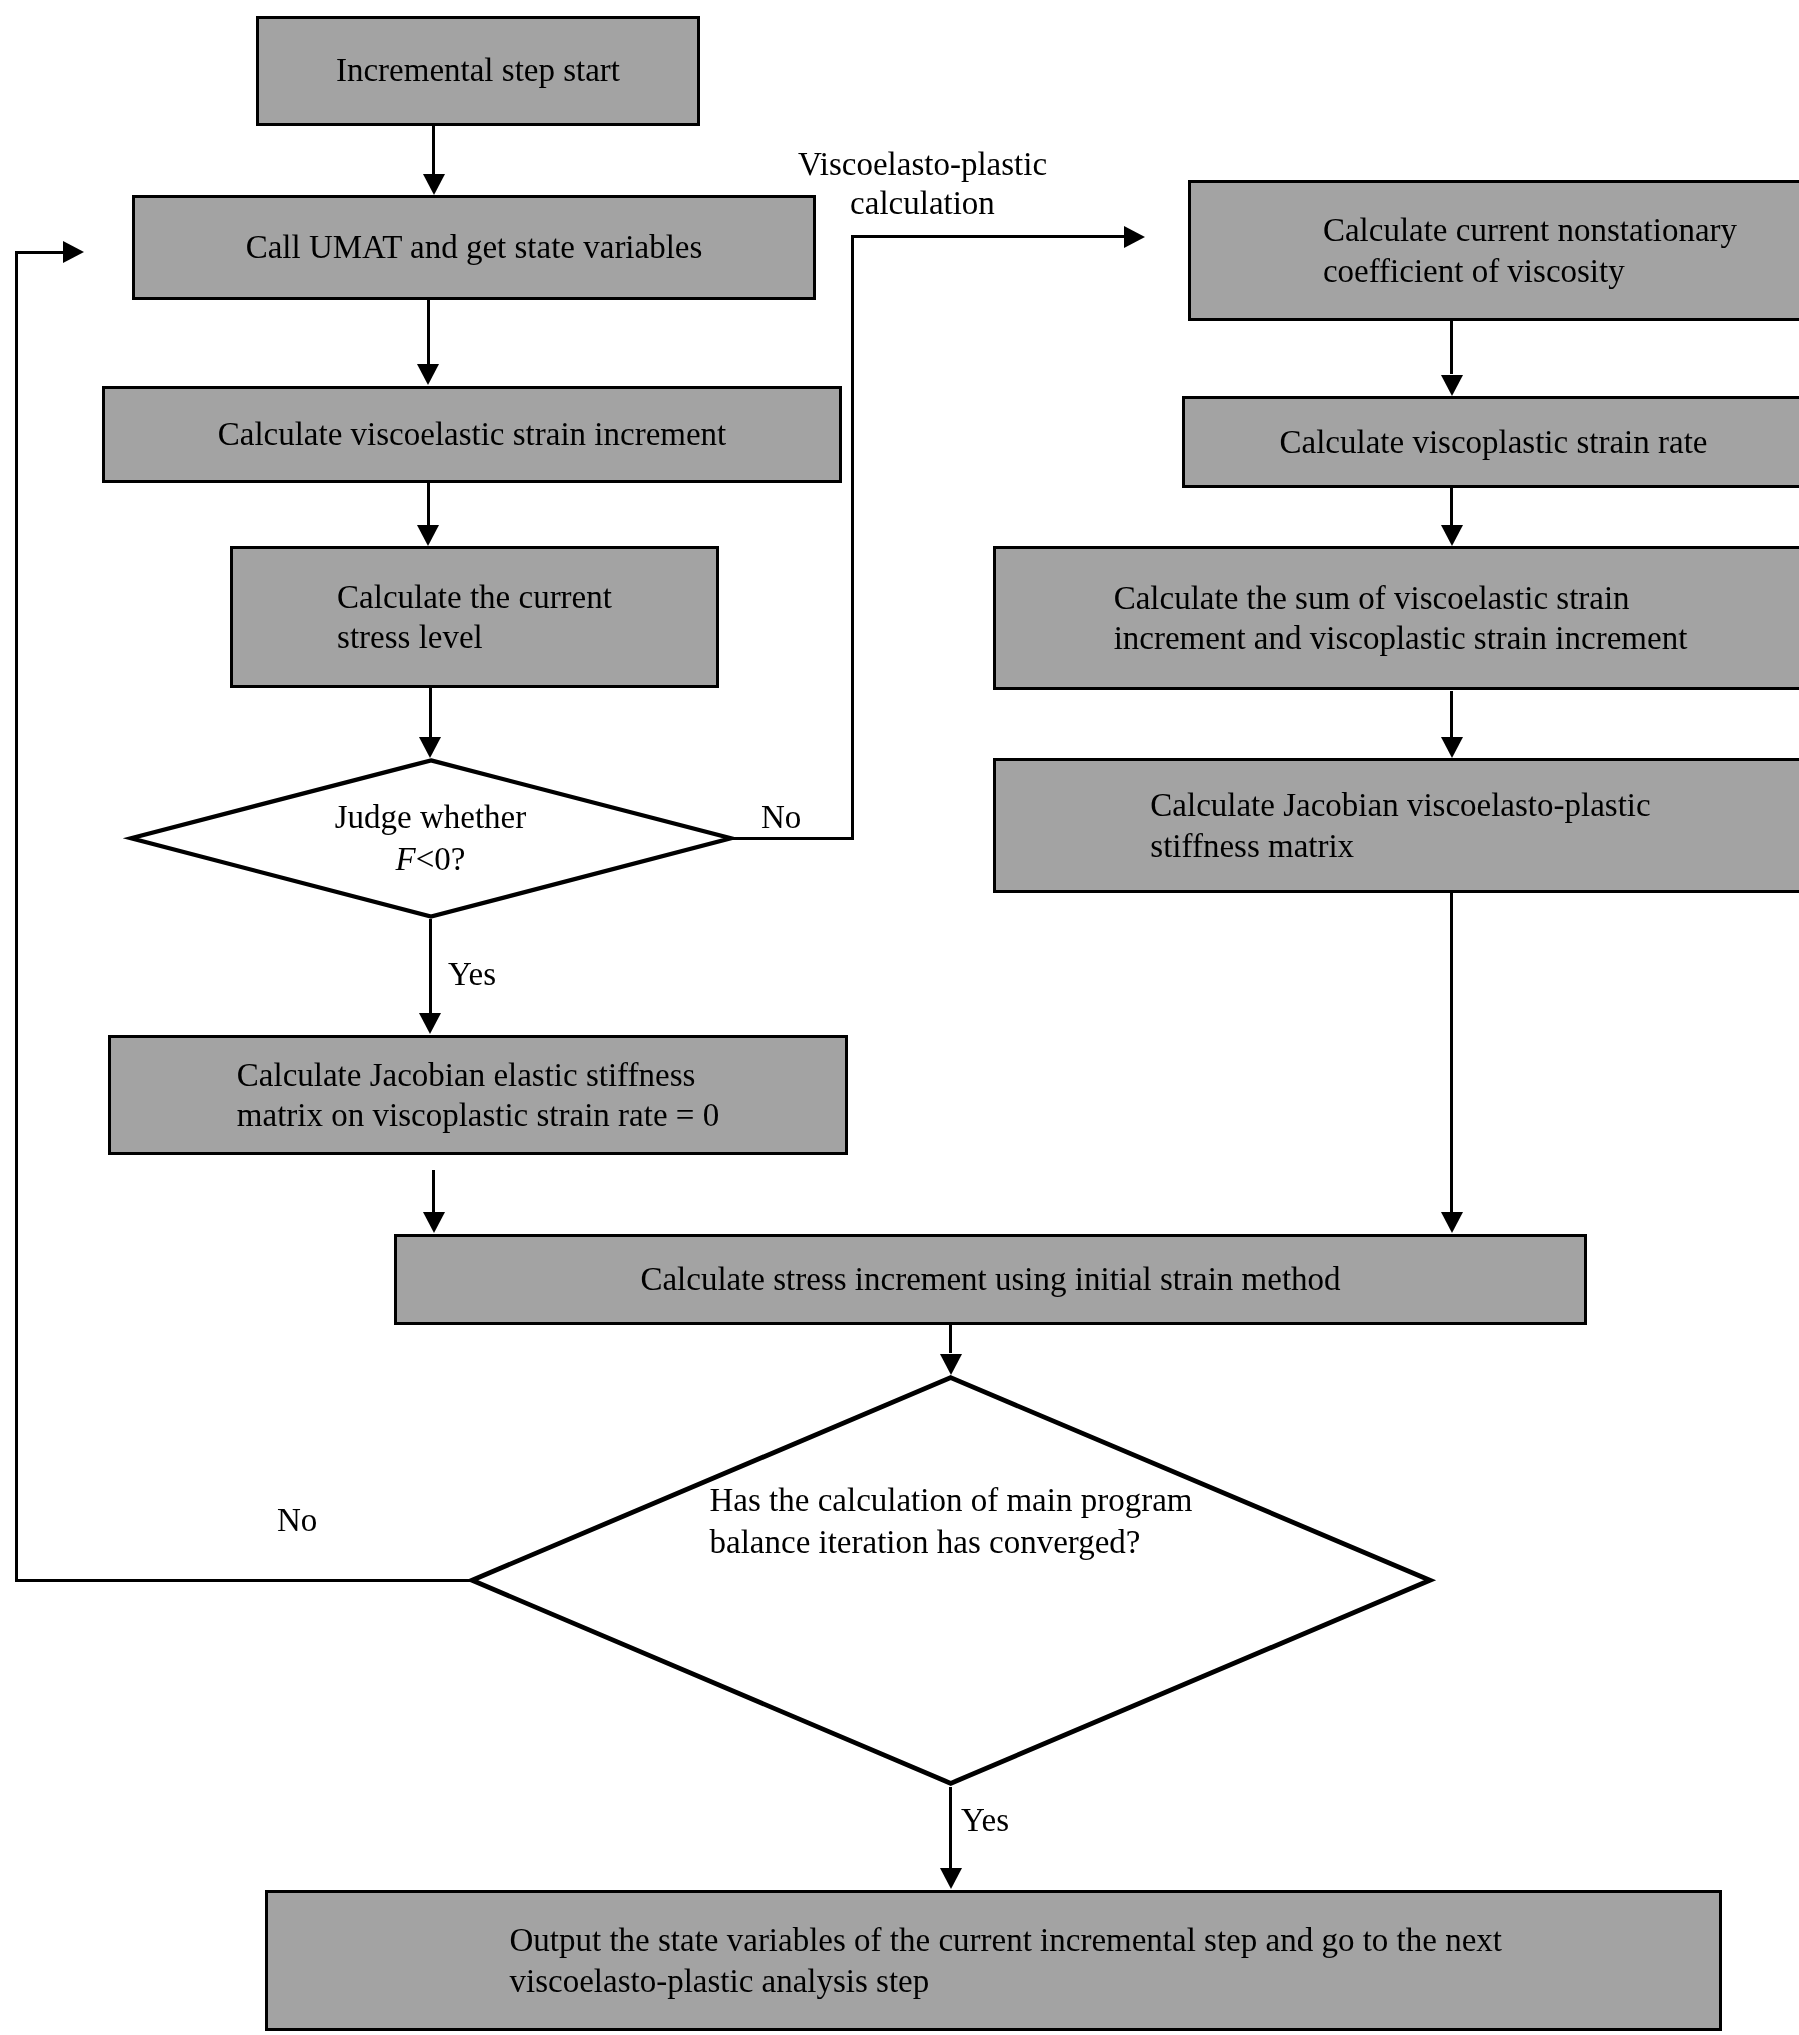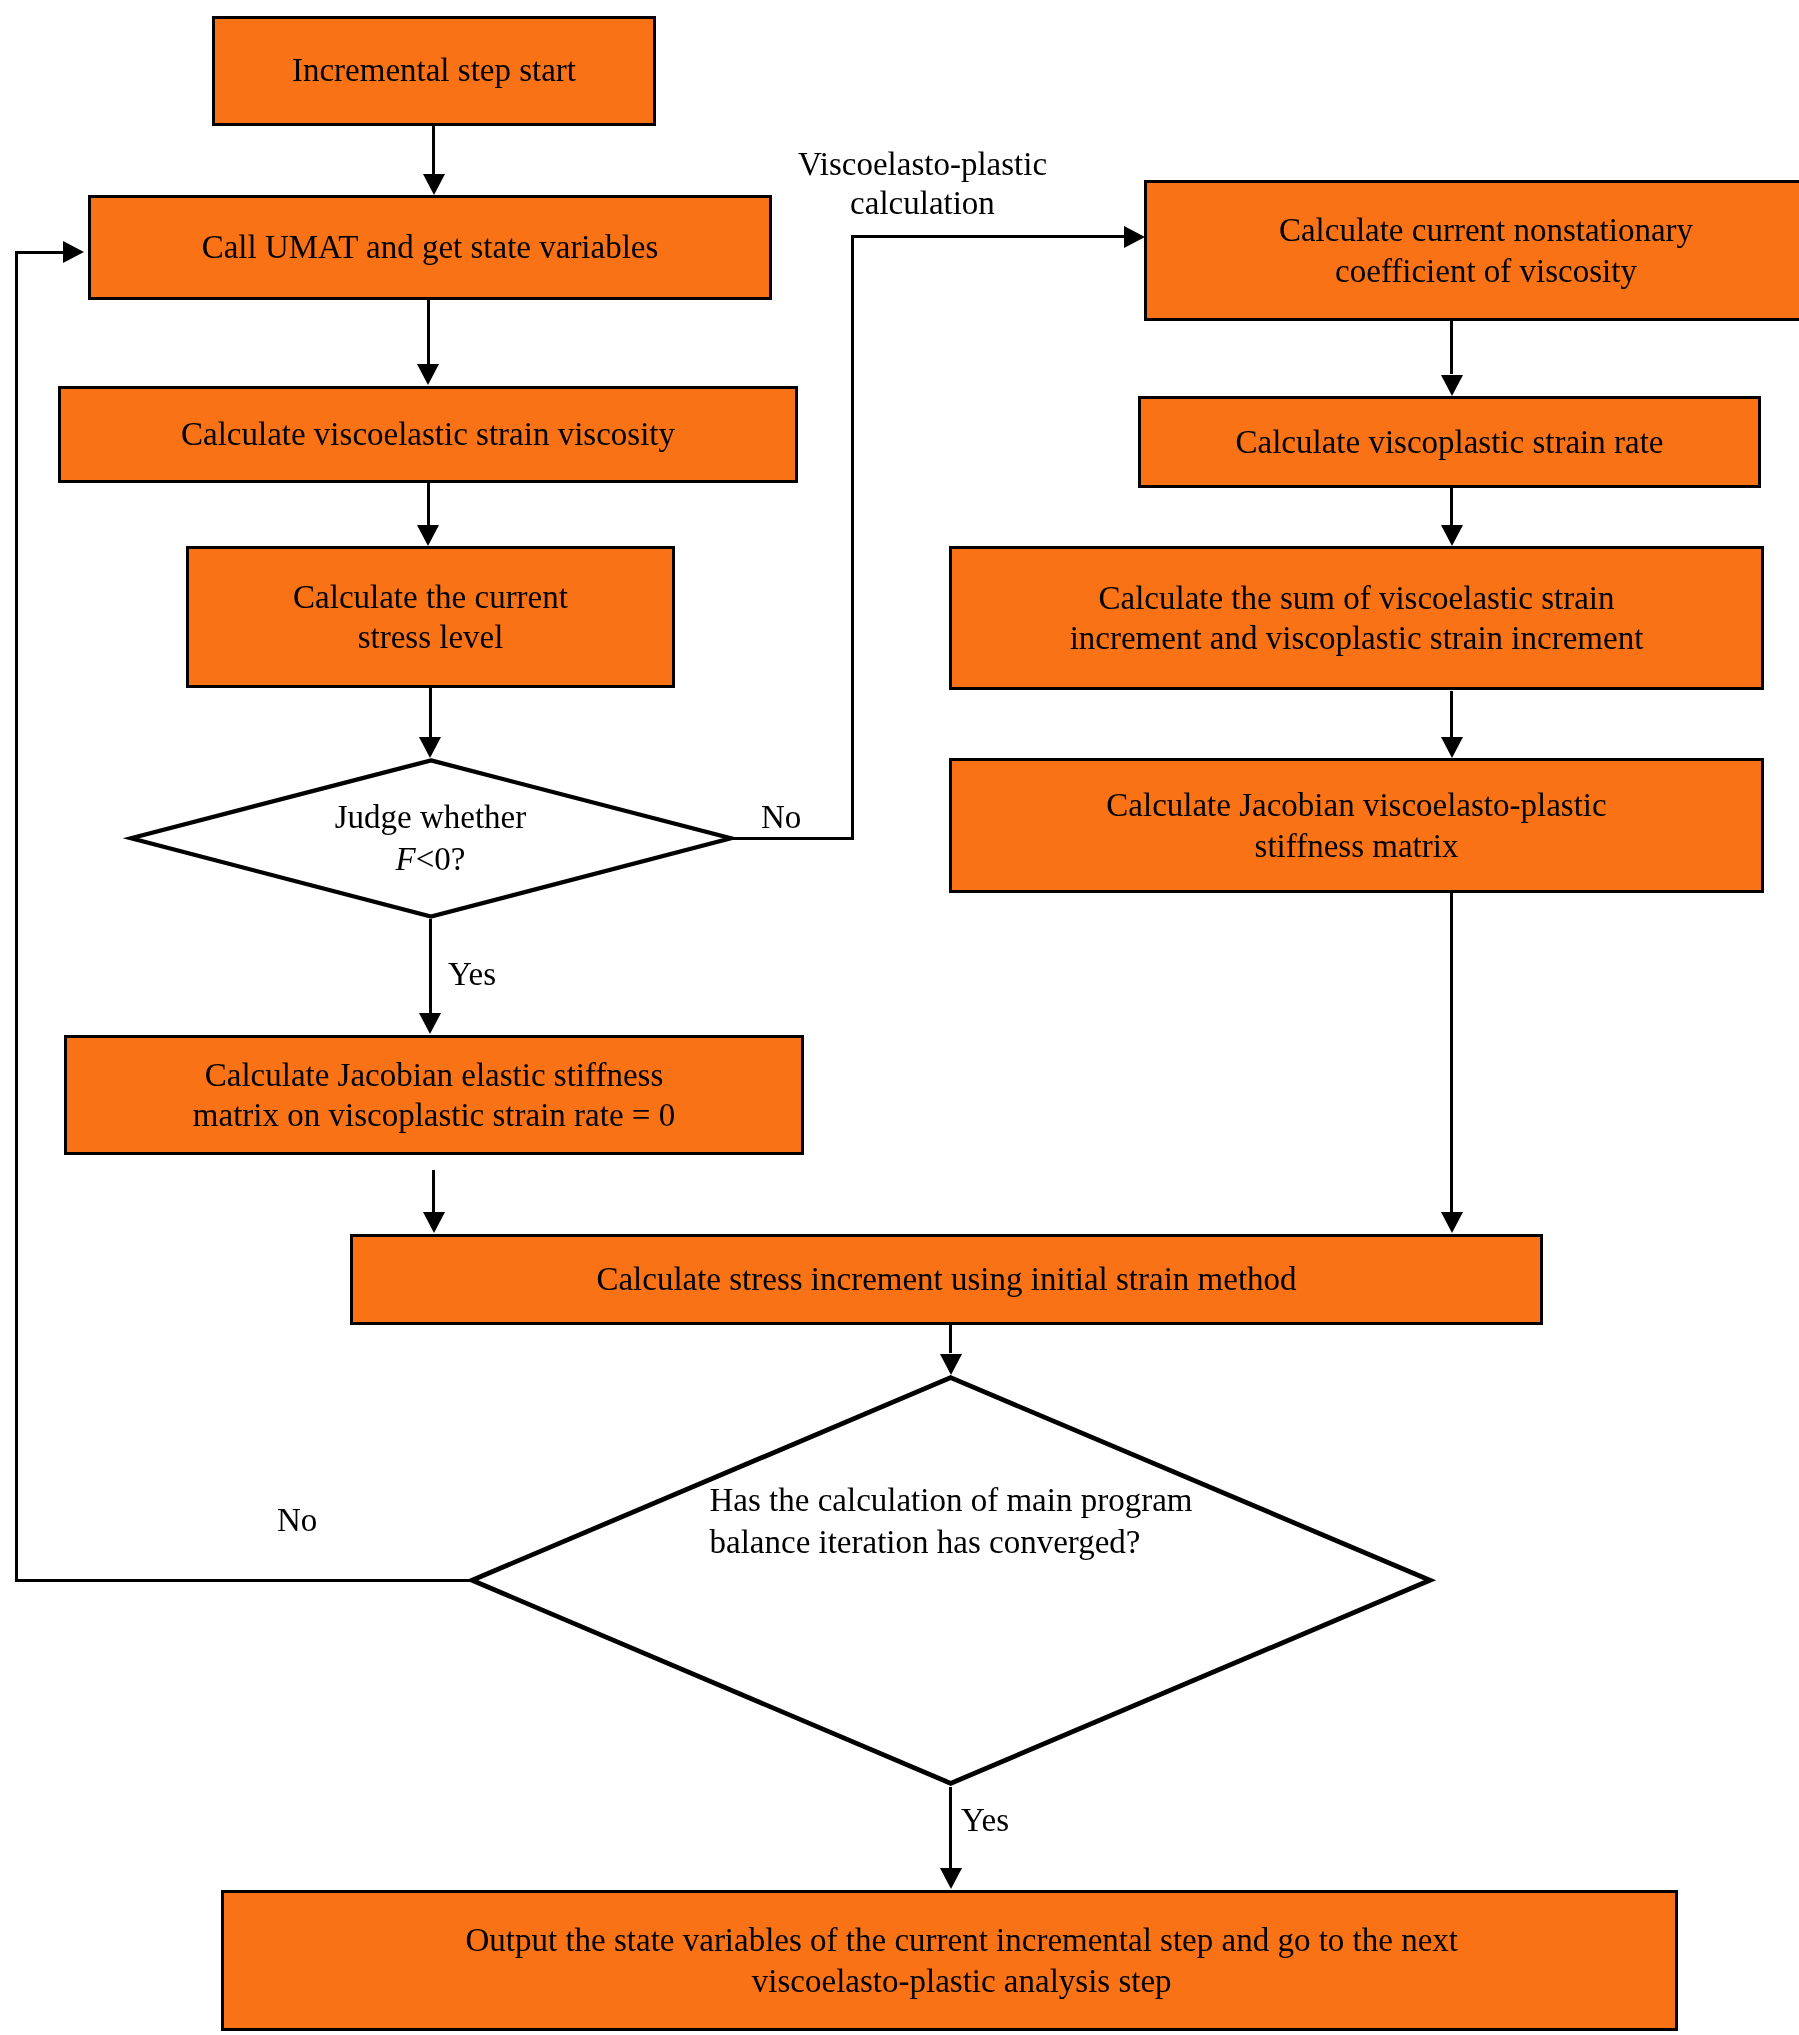--- a/index.html
+++ b/index.html
@@ -1,20 +1,20 @@
 <!DOCTYPE html>
 <html style="font-size:8.5px"><head>
 <meta charset="utf-8">
 <style>
   html,body{margin:0;padding:0;background:#fff;}
   #root{position:relative;width:1800px;height:2035px;background:#ffffff;
         font-family:"Liberation Serif","DejaVu Serif",serif;color:#000;}
-  .node{position:absolute;box-sizing:border-box;border:3.2px solid #000;background:#f97316;
-        display:flex;align-items:center;justify-content:center;text-align:center;
-        font-size:33px;line-height:1.22;padding:2.1px 7.5px;}
+  .node{position:absolute;box-sizing:border-box;border:3.2px solid #000;background:#a3a3a3;
+        display:flex;align-items:center;justify-content:center;text-align:left;
+        font-size:33px;line-height:1.22;padding:2.1px 7.5px;margin-left:44px;}
   .label{position:absolute;font-size:33px;line-height:1.18;text-align:center;white-space:pre-line;}
   .dia{position:absolute;}
   .dia svg{display:block;overflow:visible;}
   .diatext{position:absolute;display:flex;align-items:center;justify-content:center;
            text-align:left;font-size:33px;line-height:1.25;pointer-events:none;}
   .ln{position:absolute;background:#000;}
   .hln{height:3.2px;}
   .vln{width:3.2px;}
   .arw{position:absolute;width:0;height:0;}
   .arw-d{border-left:11.2px solid transparent;border-right:11.2px solid transparent;border-top:21.3px solid #000;}
@@ -23,21 +23,21 @@
 </style>
 </head>
 <body>
 
 <div id="root">
 
   <div class="node" style="left:212px;top:15.5px;width:444px;height:110px;">Incremental step start</div>
 
   <div class="node" style="left:88px;top:195px;width:684px;height:105px;">Call UMAT and get state variables</div>
 
-  <div class="node" style="left:58px;top:386px;width:740px;height:97px;">Calculate viscoelastic strain viscosity</div>
+  <div class="node" style="left:58px;top:386px;width:740px;height:97px;">Calculate viscoelastic strain increment</div>
 
   <div class="node" style="left:186px;top:546px;width:489px;height:142px;white-space:pre-line;">Calculate the current
 stress level</div>
 
   <div class="node" style="left:64px;top:1035px;width:740px;height:120px;white-space:pre-line;">Calculate Jacobian elastic stiffness
 matrix on viscoplastic strain rate = 0</div>
 
   <div class="node" style="left:350px;top:1234px;width:1193px;height:91px;">Calculate stress increment using  initial strain method</div>
 
   <div class="node" style="left:221px;top:1890px;width:1457px;height:141px;white-space:pre-line;padding-left:32px;">Output the state variables of the current incremental step and go to the next

